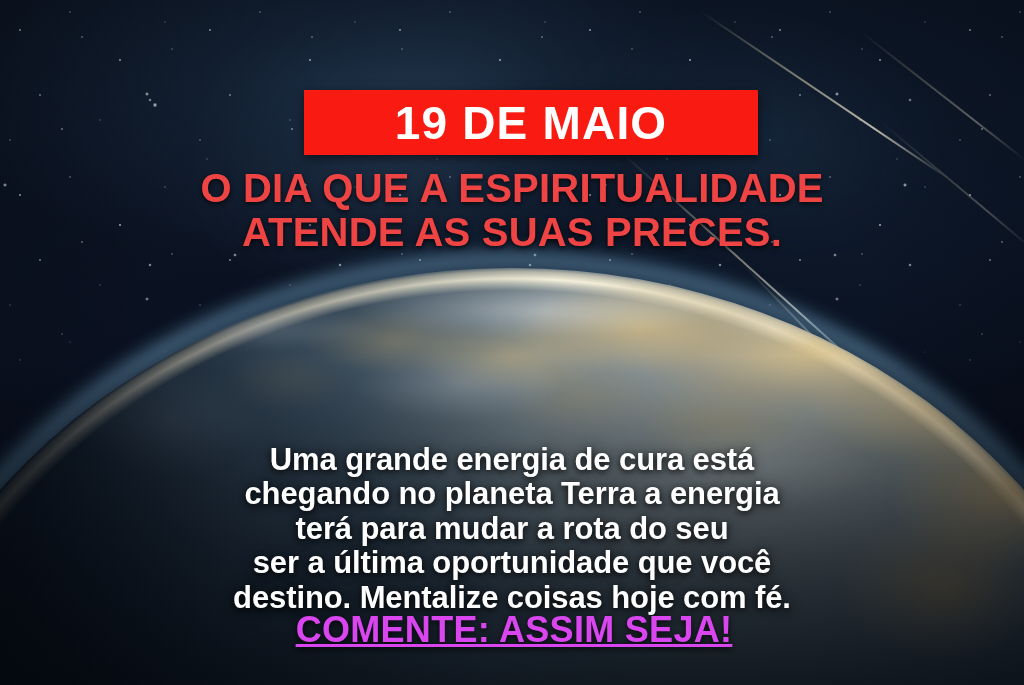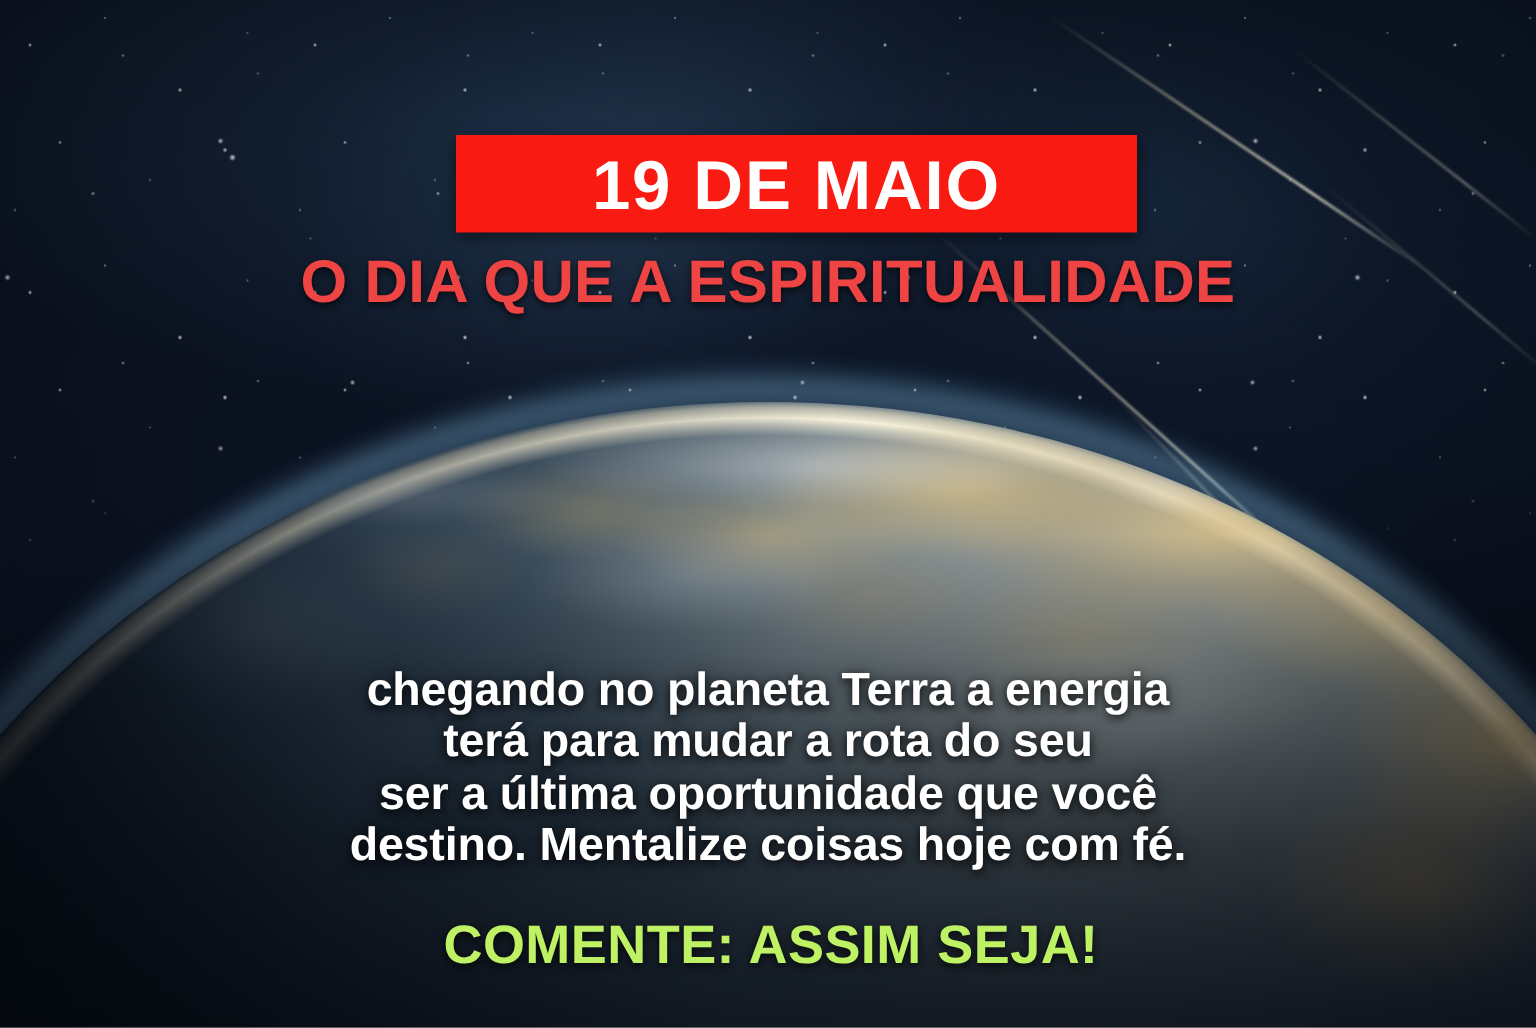--- a/index.html
+++ b/index.html
@@ -248,27 +248,28 @@
     font-family: "Liberation Sans", sans-serif;
   }
   .body-copy .ln { display: block; }
 
   .cta {
     position: absolute;
     top: 612px;
     left: 4px;
     right: 0;
     text-align: center;
-    color: #bef264;
+    color: #d946ef;
     font-size: 36px;
     font-weight: 700;
     letter-spacing: 0.3px;
     line-height: 1;
     text-shadow: 0 2px 6px rgba(0,0,0,0.80);
     font-family: "Liberation Sans", sans-serif;
+    text-decoration: underline;
   }
 </style>
 </head>
 <body>
 
 <div class="poster">
 
   <div class="space-bg">
     <div class="nebula"></div>
     <div class="nebula2"></div>
@@ -294,23 +295,25 @@
   <div class="vignette"></div>
 
   <div class="content">
 
     <div class="date-banner">
       <span class="date-banner-text">19 DE MAIO</span>
     </div>
 
     <div class="headline">
       <span class="ln">O DIA QUE A ESPIRITUALIDADE</span>
+      <span class="ln">ATENDE AS SUAS PRECES.</span>
     </div>
 
     <div class="body-copy">
+      <span class="ln">Uma grande energia de cura está</span>
       <span class="ln">chegando no planeta Terra a energia</span>
       <span class="ln">terá para mudar a rota do seu</span>
       <span class="ln">ser a última oportunidade que você</span>
       <span class="ln">destino. Mentalize coisas hoje com fé.</span>
     </div>
 
     <div class="cta">
       <span>COMENTE: ASSIM SEJA!</span>
     </div>
 

